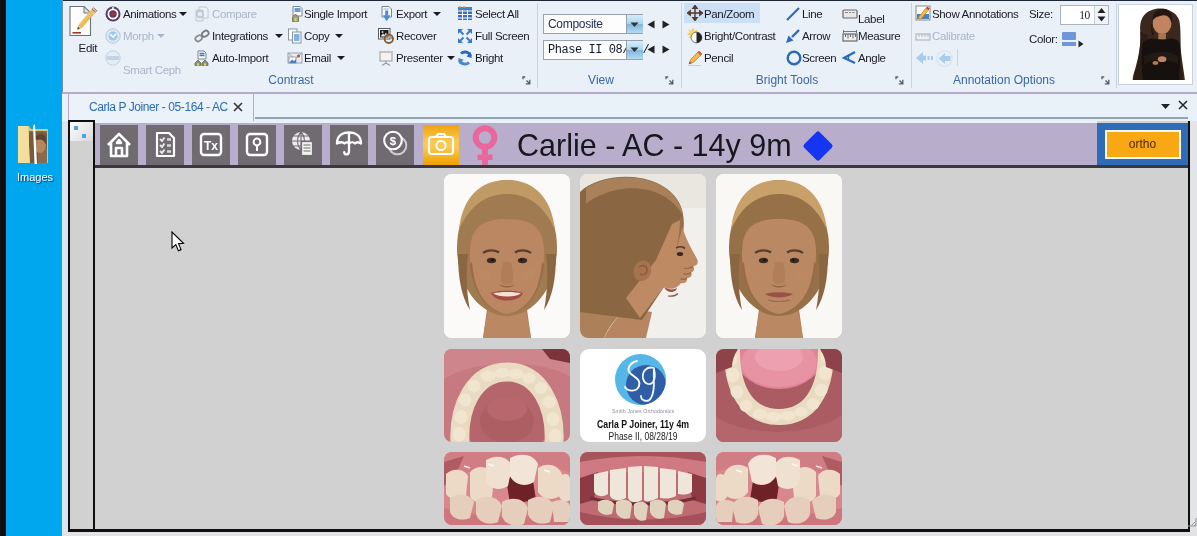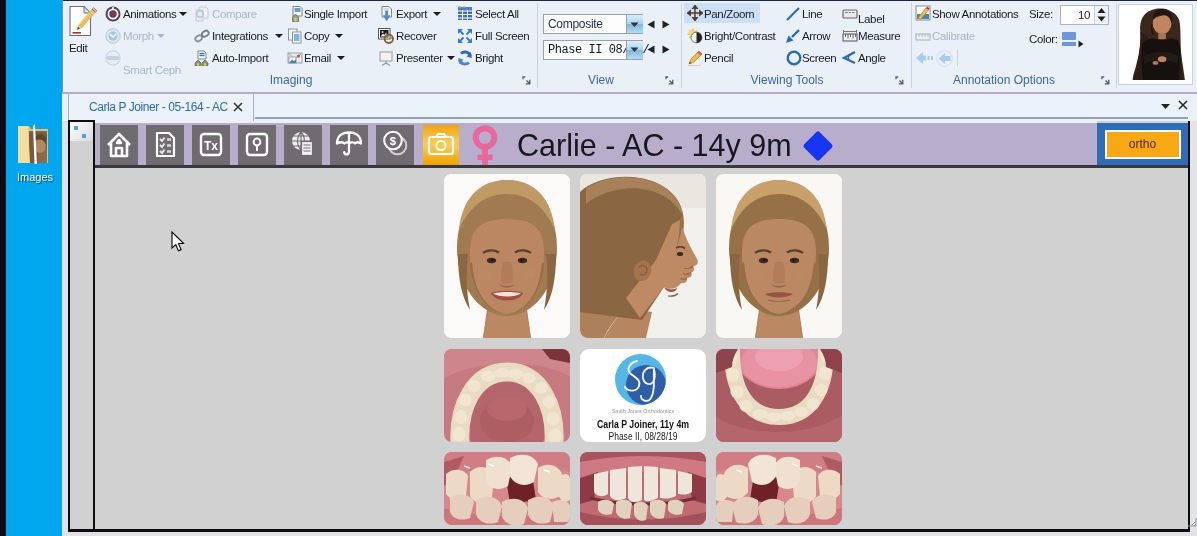--- a/index.html
+++ b/index.html
@@ -39,21 +39,21 @@
 <path d="M1 1.5 L15 1.5 L21.5 8 L21.5 30.5 L1 30.5 Z" fill="#fdfdfd" stroke="#6a7078" stroke-width="1.1"></path>
 <path d="M15 1.5 L15 8 L21.5 8 Z" fill="#dce4ec" stroke="#6a7078" stroke-width="1"></path>
 <path d="M22.6 4.2 L26.3 7.8 L12.5 23.2 L8.2 24.8 L9.3 20 Z" fill="#f2c469"></path>
 <path d="M10.6 20.2 L13.2 22.8 M11.9 19 L14.8 21.6 M13.5 17.2 L16.3 19.9 M15.1 15.4 L17.9 18.1 M16.7 13.6 L19.5 16.3 M18.3 11.8 L21.1 14.5 M19.9 10 L22.7 12.7 M21.5 8.2 L24.3 10.9" stroke="#cf9a3d" stroke-width="0.7"></path>
 <path d="M22.6 4.2 L24.4 2.2 L28.2 5.8 L26.3 7.8 Z" fill="#a8423a"></path>
 <path d="M23.6 3.1 L27.3 6.7" stroke="#c8c8c8" stroke-width="1.6"></path>
 <path d="M8.2 24.8 L9.3 20 L12.5 23.2 Z" fill="#ecd9b0"></path>
 <path d="M8.2 24.8 L9 21.5 L11 23.6 Z" fill="#5a4630"></path>
 <path d="M3.5 27.8 L12 27.8" stroke="#a8332a" stroke-width="1.6"></path>
 </svg>
-<div class="rt a" style="left:69px;top:40px;width:28px;text-align:left;">Edit</div>
+<div class="rt a" style="left:69px;top:40px;width:28px;text-align:right;">Edit</div>
 
 <svg class="ic" style="left:105px;top:6px" viewBox="0 0 16 16">
       <circle cx="8" cy="8" r="7.5" fill="#5d3b5e"></circle>
       <circle cx="8" cy="8" r="4.6" fill="none" stroke="#fff" stroke-width="1.8"></circle>
       <circle cx="8" cy="8" r="1.8" fill="#b03030"></circle>
       <path d="M8 1 L8 4" stroke="#fff" stroke-width="1.5"></path>
     </svg>
 <div class="rt a" style="left:123px;top:6px">Animations <span class="car"></span></div>
 <svg class="ic" style="left:105px;top:28px" viewBox="0 0 16 16">
       <circle cx="8" cy="8" r="7.2" fill="#dde8f2" stroke="#b8c8d8" stroke-width="1"></circle>
@@ -154,21 +154,21 @@
     </svg>
 <div class="rt a" style="left:475px;top:28px">Full Screen</div>
 <svg class="ic" style="left:457px;top:50px" viewBox="0 0 16 16">
       <path d="M4 3.5 A5.8 5.8 0 0 1 13.5 6" fill="none" stroke="#2a68c0" stroke-width="3"></path>
       <path d="M12 12.5 A5.8 5.8 0 0 1 2.5 10" fill="none" stroke="#4a88d0" stroke-width="3"></path>
       <path d="M13.8 2 L14.8 8 L9.5 6.5 Z" fill="#2a68c0"></path>
       <path d="M2.2 14 L1.2 8 L6.5 9.5 Z" fill="#4a88d0"></path>
     </svg>
 <div class="rt a" style="left:475px;top:50px">Bright</div>
 
-<div class="glabel a" style="left:241px;top:73px;width:100px;">Imaging</div>
+<div class="glabel a" style="left:241px;top:73px;width:100px;">Contrast</div>
 <svg class="lnch" style="left:522px;top:76px" viewBox="0 0 9 9">
       <path d="M1 3.2 L1 1 L3.2 1 M4.5 4.5 L7.8 7.8 M7.8 3.8 L7.8 7.8 L3.8 7.8" fill="none" stroke="#4e5e70" stroke-width="1.3"></path>
     </svg>
 
 <div class="a" style="left:543px;top:14px;width:100px;height:20px;background:#fdfdfd;border:1px solid #98a2ae;box-sizing:border-box;"></div>
 <div class="a" style="left:548px;top:17px;font-size:12px;color:#1c2c54;letter-spacing:-0.3px;">Composite</div>
 <div class="a" style="left:626px;top:15px;width:16px;height:18px;background:linear-gradient(#d9eefb, #a8d4ee 50%, #7db4dc 50%, #b4dcf0);border-left:1px solid #98a2ae;"></div>
 <svg class="a" style="left:630px;top:22px" width="9" height="6" viewBox="0 0 9 6">
       <path d="M0.5 0.5 L4.5 5 L8.5 0.5 Z" fill="#333"></path>
     </svg>
@@ -248,36 +248,36 @@
       <rect x="1" y="6" width="14" height="7" fill="#f0f0f0" stroke="#6a6a6a" stroke-width="1.2"></rect>
       <path d="M3.5 6 L3.5 9 M6 6 L6 10.5 M8.5 6 L8.5 9 M11 6 L11 10.5 M13.5 6 L13.5 9" stroke="#6a6a6a" stroke-width="1"></path>
       <path d="M1.5 3.5 L14.5 3.5 M1.5 2 L1.5 5 M14.5 2 L14.5 5" stroke="#6a6a6a" stroke-width="0.9"></path>
     </svg>
 <div class="rt a" style="left:858px;top:28px">Measure</div>
 <svg class="ic" style="left:841px;top:50px" viewBox="0 0 16 16">
       <path d="M14 2 L3 8 L14 13" fill="none" stroke="#2a6ab8" stroke-width="2.2"></path>
       <path d="M8 5.2 A 6 6 0 0 0 8 10.6" fill="none" stroke="#2a6ab8" stroke-width="1.4"></path>
     </svg>
 <div class="rt a" style="left:858px;top:50px">Angle</div>
-<div class="glabel a" style="left:712px;top:73px;width:150px;">Viewing Tools</div>
+<div class="glabel a" style="left:712px;top:73px;width:150px;">Bright Tools</div>
 <svg class="lnch" style="left:895px;top:76px" viewBox="0 0 9 9">
       <path d="M1 3.2 L1 1 L3.2 1 M4.5 4.5 L7.8 7.8 M7.8 3.8 L7.8 7.8 L3.8 7.8" fill="none" stroke="#4e5e70" stroke-width="1.3"></path>
     </svg>
 
 <svg class="ic" style="left:915px;top:5px" viewBox="0 0 16 16">
       <rect x="1" y="1" width="14" height="14" fill="#fff" stroke="#8a8a8a" stroke-width="1"></rect>
       <rect x="2" y="9" width="12" height="5" fill="#4a84c0"></rect>
       <path d="M3 13 L11 3 L13.5 5 L5.5 14.5 Z" fill="#f2b84a" stroke="#b8862a" stroke-width="0.7"></path>
       <path d="M11 3 L12.3 1.5 L14.8 3.5 L13.5 5 Z" fill="#c23b2e"></path>
     </svg>
 <div class="rt a" style="left:932px;top:6px">Show Annotations</div>
 <div class="rt a" style="left:1029px;top:6px">Size:</div>
 <div class="a" style="left:1060px;top:5px;width:49px;height:20px;border:1px solid #aab4c0;background:#fff;box-sizing:border-box;"></div>
 <div class="a" style="left:1094px;top:6px;width:14px;height:18px;background:#eef3f8;border-left:1px solid #c8d0da;box-sizing:border-box;"></div>
-<div class="rt a" style="left:1060px;top:7px;width:30px;text-align:right;">10</div>
+<div class="rt a" style="left:1060px;top:7px;width:30px;text-align:right;font-family:Liberation Serif, serif;">10</div>
 <svg class="a" style="left:1097px;top:8px" width="9" height="6" viewBox="0 0 9 6">
       <path d="M4.5 0 L8.5 5 L0.5 5 Z" fill="#222"></path>
     </svg>
 <svg class="a" style="left:1097px;top:16px" width="9" height="6" viewBox="0 0 9 6">
       <path d="M0.5 0.5 L8.5 0.5 L4.5 5.5 Z" fill="#222"></path>
     </svg>
 <svg class="ic" style="left:915px;top:29px" viewBox="0 0 16 16">
       <rect x="1" y="5" width="14" height="6" fill="#eef0f2" stroke="#b0bac4" stroke-width="1.2"></rect>
       <path d="M4 5 L4 8 M7 5 L7 8 M10 5 L10 8 M13 5 L13 8" stroke="#b0bac4" stroke-width="1"></path>
     </svg>

